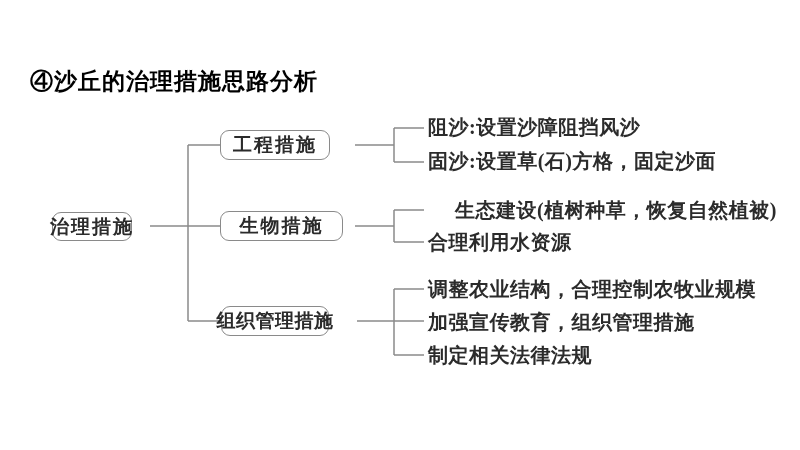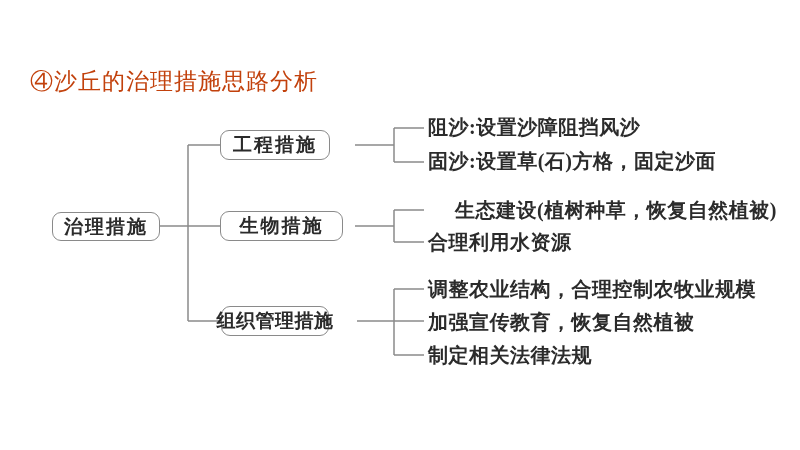--- a/index.html
+++ b/index.html
@@ -14,23 +14,23 @@
     background: #ffffff;
     overflow: hidden;
     font-family: "Liberation Serif", "DejaVu Serif", serif;
     color: #2b2b2b;
   }
   .title {
     position: absolute;
     left: 30px;
     top: 66px;
     font-size: 23px;
-    font-weight: 400;
+    font-weight: 700;
     letter-spacing: 1px;
-    color: #c2410c;
+    color: #000000;
     white-space: nowrap;
     text-align: center;
   }
   .connector-svg {
     position: absolute;
     left: 0;
     top: 0;
     width: 800px;
     height: 450px;
   }
@@ -46,21 +46,21 @@
     border-radius: 9px;
     background: #ffffff;
     display: flex;
     align-items: center;
     justify-content: center;
     font-size: 19px;
     font-weight: 700;
     letter-spacing: 2px;
     white-space: nowrap;
   }
-  .node-root   { left: 52px;  top: 212px; width: 108px;  height: 29px; }
+  .node-root   { left: 52px;  top: 212px; width: 80px;  height: 29px; }
   .node-b0     { left: 220px; top: 130px; width: 110px; height: 30px; }
   .node-b1     { left: 220px; top: 211px; width: 123px; height: 30px; }
   .node-b2     { left: 221px; top: 306px; width: 108px; height: 30px; letter-spacing: 0.5px; }
   .leaf {
     position: absolute;
     left: 428px;
     height: 24px;
     line-height: 24px;
     font-size: 20px;
     font-weight: 700;
@@ -121,17 +121,17 @@
   <div class="leaf leaf-0">阻沙:设置沙障阻挡风沙</div>
 
   <div class="leaf leaf-1">固沙:设置草(石)方格，固定沙面</div>
 
   <div class="leaf leaf-2">生态建设(植树种草，恢复自然植被)</div>
 
   <div class="leaf leaf-3">合理利用水资源</div>
 
   <div class="leaf leaf-4">调整农业结构，合理控制农牧业规模</div>
 
-  <div class="leaf leaf-5">加强宣传教育，恢复自然植被</div>
+  <div class="leaf leaf-5">加强宣传教育，组织管理措施</div>
 
   <div class="leaf leaf-6">制定相关法律法规</div>
 
 </div>
 
 </body></html>

